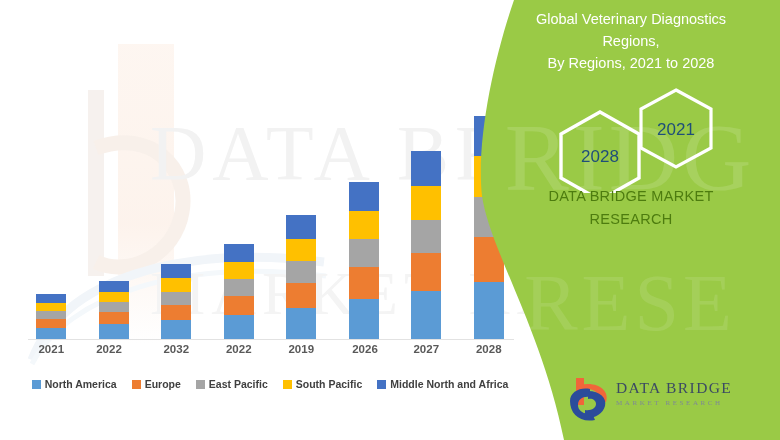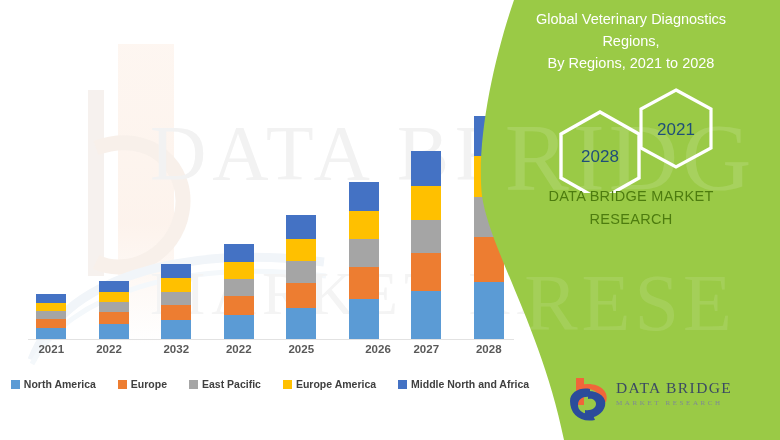--- a/index.html
+++ b/index.html
@@ -47,21 +47,21 @@
   .plot{position:absolute;left:0;bottom:1px;width:500px;height:245px;}
   .bar-slot{position:absolute;bottom:0;width:62px;height:100%;}
   .bar{position:absolute;bottom:0;left:50%;transform:translateX(-50%);width:30px;}
   .seg{width:100%;display:block;}
   .xlabels{position:absolute;left:0;top:342px;width:500px;height:22px;}
   .xlab{position:absolute;top:0;width:62px;text-align:center;color:#595959;
         font-size:11.5px;font-weight:bold;}
 
   
   .legend{position:absolute;left:20px;top:374px;width:500px;height:20px;
-          display:flex;align-items:center;justify-content:center;gap:22px;}
+          display:flex;align-items:center;justify-content:center;gap:15px;}
   .lg-item{display:flex;align-items:center;gap:4px;}
   .lg-swatch{width:9px;height:9px;display:block;}
   .lg-label{font-size:10.5px;color:#404040;font-weight:bold;white-space:nowrap;}
 </style>
 </head>
 <body>
 
 <div id="page">
 
   <div class="wm-peach"></div>
@@ -155,42 +155,42 @@
             <div class="seg" style="height: 57px; background: rgb(91, 155, 213);"></div>
           </div>
         </div>
       </div>
   </div>
   <div class="xlabels" id="xlabels" style="position:absolute;left:20px;top:343px;">
       <div class="xlab" style="left: 0.25px;">2021</div>
       <div class="xlab" style="left: 58px;">2022</div>
       <div class="xlab" style="left: 125.25px;">2032</div>
       <div class="xlab" style="left: 187.75px;">2022</div>
-      <div class="xlab" style="left: 250.25px;">2025</div>
-      <div class="xlab" style="left: 327px;">2026</div>
+      <div class="xlab" style="left: 250.25px;">2019</div>
+      <div class="xlab" style="left: 314px;">2026</div>
       <div class="xlab" style="left: 375.25px;">2027</div>
       <div class="xlab" style="left: 437.75px;">2028</div>
     </div>
 
   <div class="legend" id="legend">
       <div class="lg-item">
         <span class="lg-swatch" style="background: rgb(91, 155, 213);"></span>
         <span class="lg-label">North America</span>
       </div>
       <div class="lg-item">
         <span class="lg-swatch" style="background: rgb(237, 125, 49);"></span>
         <span class="lg-label">Europe</span>
       </div>
       <div class="lg-item">
         <span class="lg-swatch" style="background: rgb(165, 165, 165);"></span>
         <span class="lg-label">East Pacific</span>
       </div>
       <div class="lg-item">
         <span class="lg-swatch" style="background: rgb(255, 192, 0);"></span>
-        <span class="lg-label">Europe America</span>
+        <span class="lg-label">South Pacific</span>
       </div>
       <div class="lg-item">
         <span class="lg-swatch" style="background: rgb(68, 114, 196);"></span>
         <span class="lg-label">Middle North and Africa</span>
       </div>
     </div>
 
   <div class="greenpanel">
     <svg width="300" height="440" viewBox="0 0 300 440" style="position:absolute;left:0;top:0;">
       <path d="M34 0 L300 0 L300 440 L84 440 C 62 330, 10 250, 2 196 C -4 140, 14 58, 34 0 Z" fill="#9ACA46"></path>

